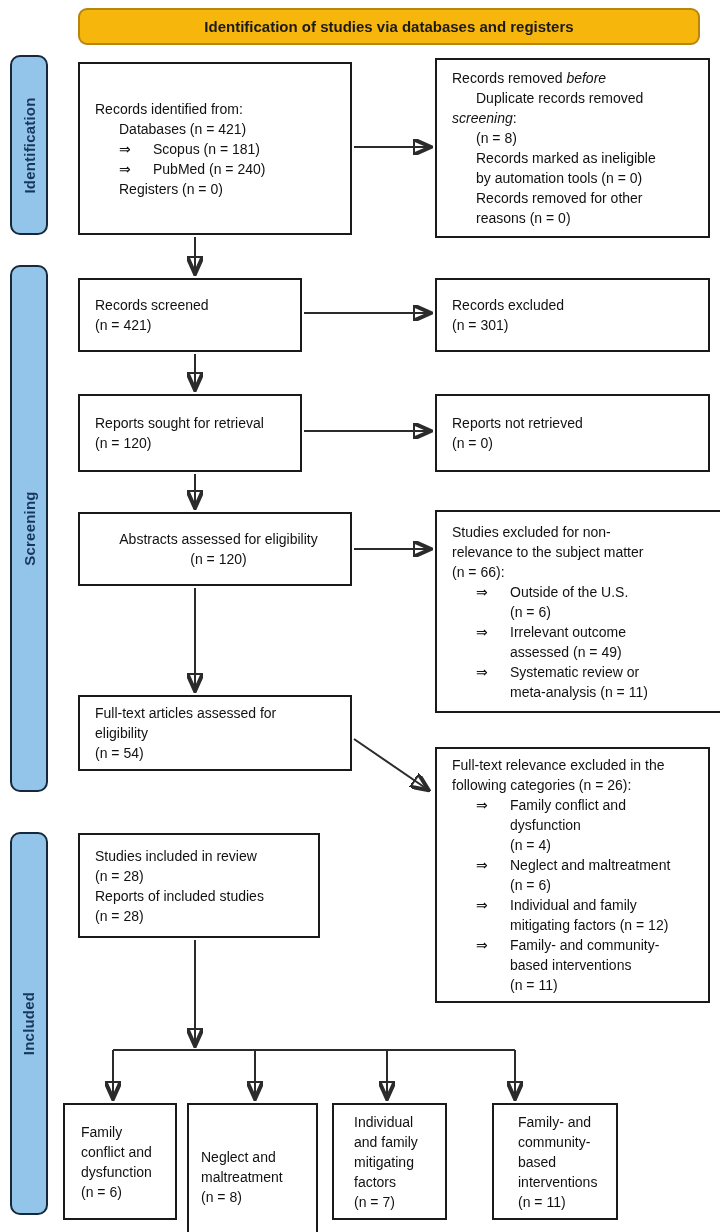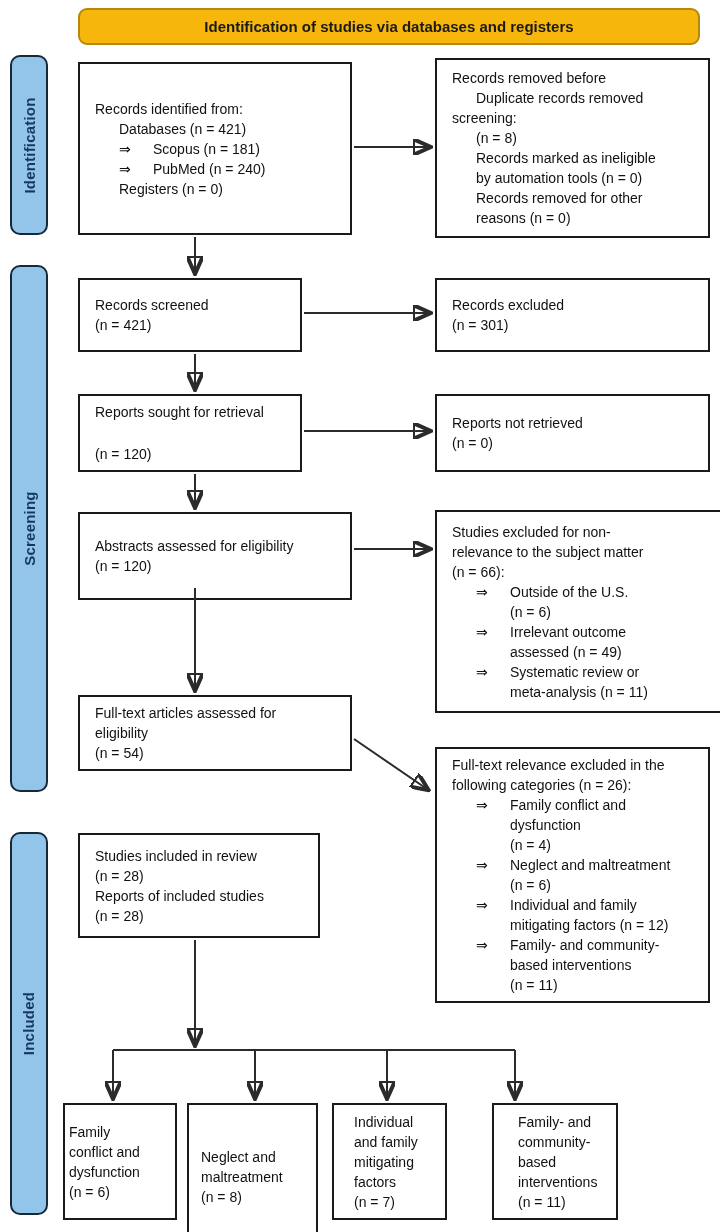--- a/index.html
+++ b/index.html
@@ -30,21 +30,21 @@
   .box{
     position:absolute;background:var(--box-bg,#fff);
     border:2px solid var(--box-border,#1a1a1a);
     box-sizing:border-box;display:flex;flex-direction:column;
     justify-content:center;padding:6px 8px 6px 15px;line-height:20px;
   }
   .ln{white-space:nowrap;}
   .ind1{padding-left:24px;}
   .ind3{padding-left:58px;}
   .arr{display:inline-block;width:34px;}
-  .em{text-align:center;}
+  .em{font-style:italic;text-align:center;}
   .arrows{position:absolute;left:0;top:0;pointer-events:none;}
   .arrows line,.arrows path{stroke:var(--arrow-color,#2b2b2b);stroke-width:2;fill:none;}
 </style>
 </head>
 <body>
 
 <div class="canvas">
 
   <div class="banner">
     <span>Identification of studies via databases and registers</span>
@@ -82,31 +82,31 @@
   <div class="box" style="left:78px;top:278px;width:224px;height:74px;">
       <div class="ln ind0"><span>Records screened</span></div>
       <div class="ln ind0"><span>(n = 421)</span></div>
     </div>
 
   <div class="box" style="left:435px;top:278px;width:275px;height:74px;">
       <div class="ln ind0"><span>Records excluded</span></div>
       <div class="ln ind0"><span>(n = 301)</span></div>
     </div>
 
-  <div class="box" style="left:78px;top:394px;width:224px;height:78px;justify-content:space-between;">
+  <div class="box" style="left:78px;top:394px;width:224px;height:78px;">
       <div class="ln ind0"><span>Reports sought for retrieval</span></div>
       <div class="ln ind0"><span>(n = 120)</span></div>
     </div>
 
   <div class="box" style="left:435px;top:394px;width:275px;height:78px;">
       <div class="ln ind0"><span>Reports not retrieved</span></div>
       <div class="ln ind0"><span>(n = 0)</span></div>
     </div>
 
-  <div class="box" style="left:78px;top:512px;width:274px;height:88px;">
+  <div class="box" style="left:78px;top:512px;width:274px;height:74px;text-align:center;">
       <div class="ln ind0"><span>Abstracts assessed for eligibility</span></div>
       <div class="ln ind0"><span>(n = 120)</span></div>
     </div>
 
   <div class="box" style="left:435px;top:510px;width:291px;height:203px;">
       <div class="ln ind0"><span>Studies excluded for non-</span></div>
       <div class="ln ind0"><span>relevance to the subject matter</span></div>
       <div class="ln ind0"><span>(n = 66):</span></div>
       <div class="ln ind1"><span class="arr">⇒</span><span>Outside of the U.S.</span></div>
       <div class="ln ind3"><span>(n = 6)</span></div>
@@ -137,21 +137,21 @@
       <div class="ln ind3"><span>(n = 11)</span></div>
     </div>
 
   <div class="box" style="left:78px;top:833px;width:242px;height:105px;">
       <div class="ln ind0"><span>Studies included in review</span></div>
       <div class="ln ind0"><span>(n = 28)</span></div>
       <div class="ln ind0"><span>Reports of included studies</span></div>
       <div class="ln ind0"><span>(n = 28)</span></div>
     </div>
 
-  <div class="box" style="left:63px;top:1103px;width:114px;height:117px;padding-left:4px;">
+  <div class="box" style="left:63px;top:1103px;width:114px;height:117px;padding-left:16px;">
       <div class="ln ind0"><span>Family</span></div>
       <div class="ln ind0"><span>conflict and</span></div>
       <div class="ln ind0"><span>dysfunction</span></div>
       <div class="ln ind0"><span>(n = 6)</span></div>
     </div>
 
   <div class="box" style="left:187px;top:1103px;width:131px;height:148px;padding-left:12px;">
       <div class="ln ind0"><span>Neglect and</span></div>
       <div class="ln ind0"><span>maltreatment</span></div>
       <div class="ln ind0"><span>(n = 8)</span></div>

